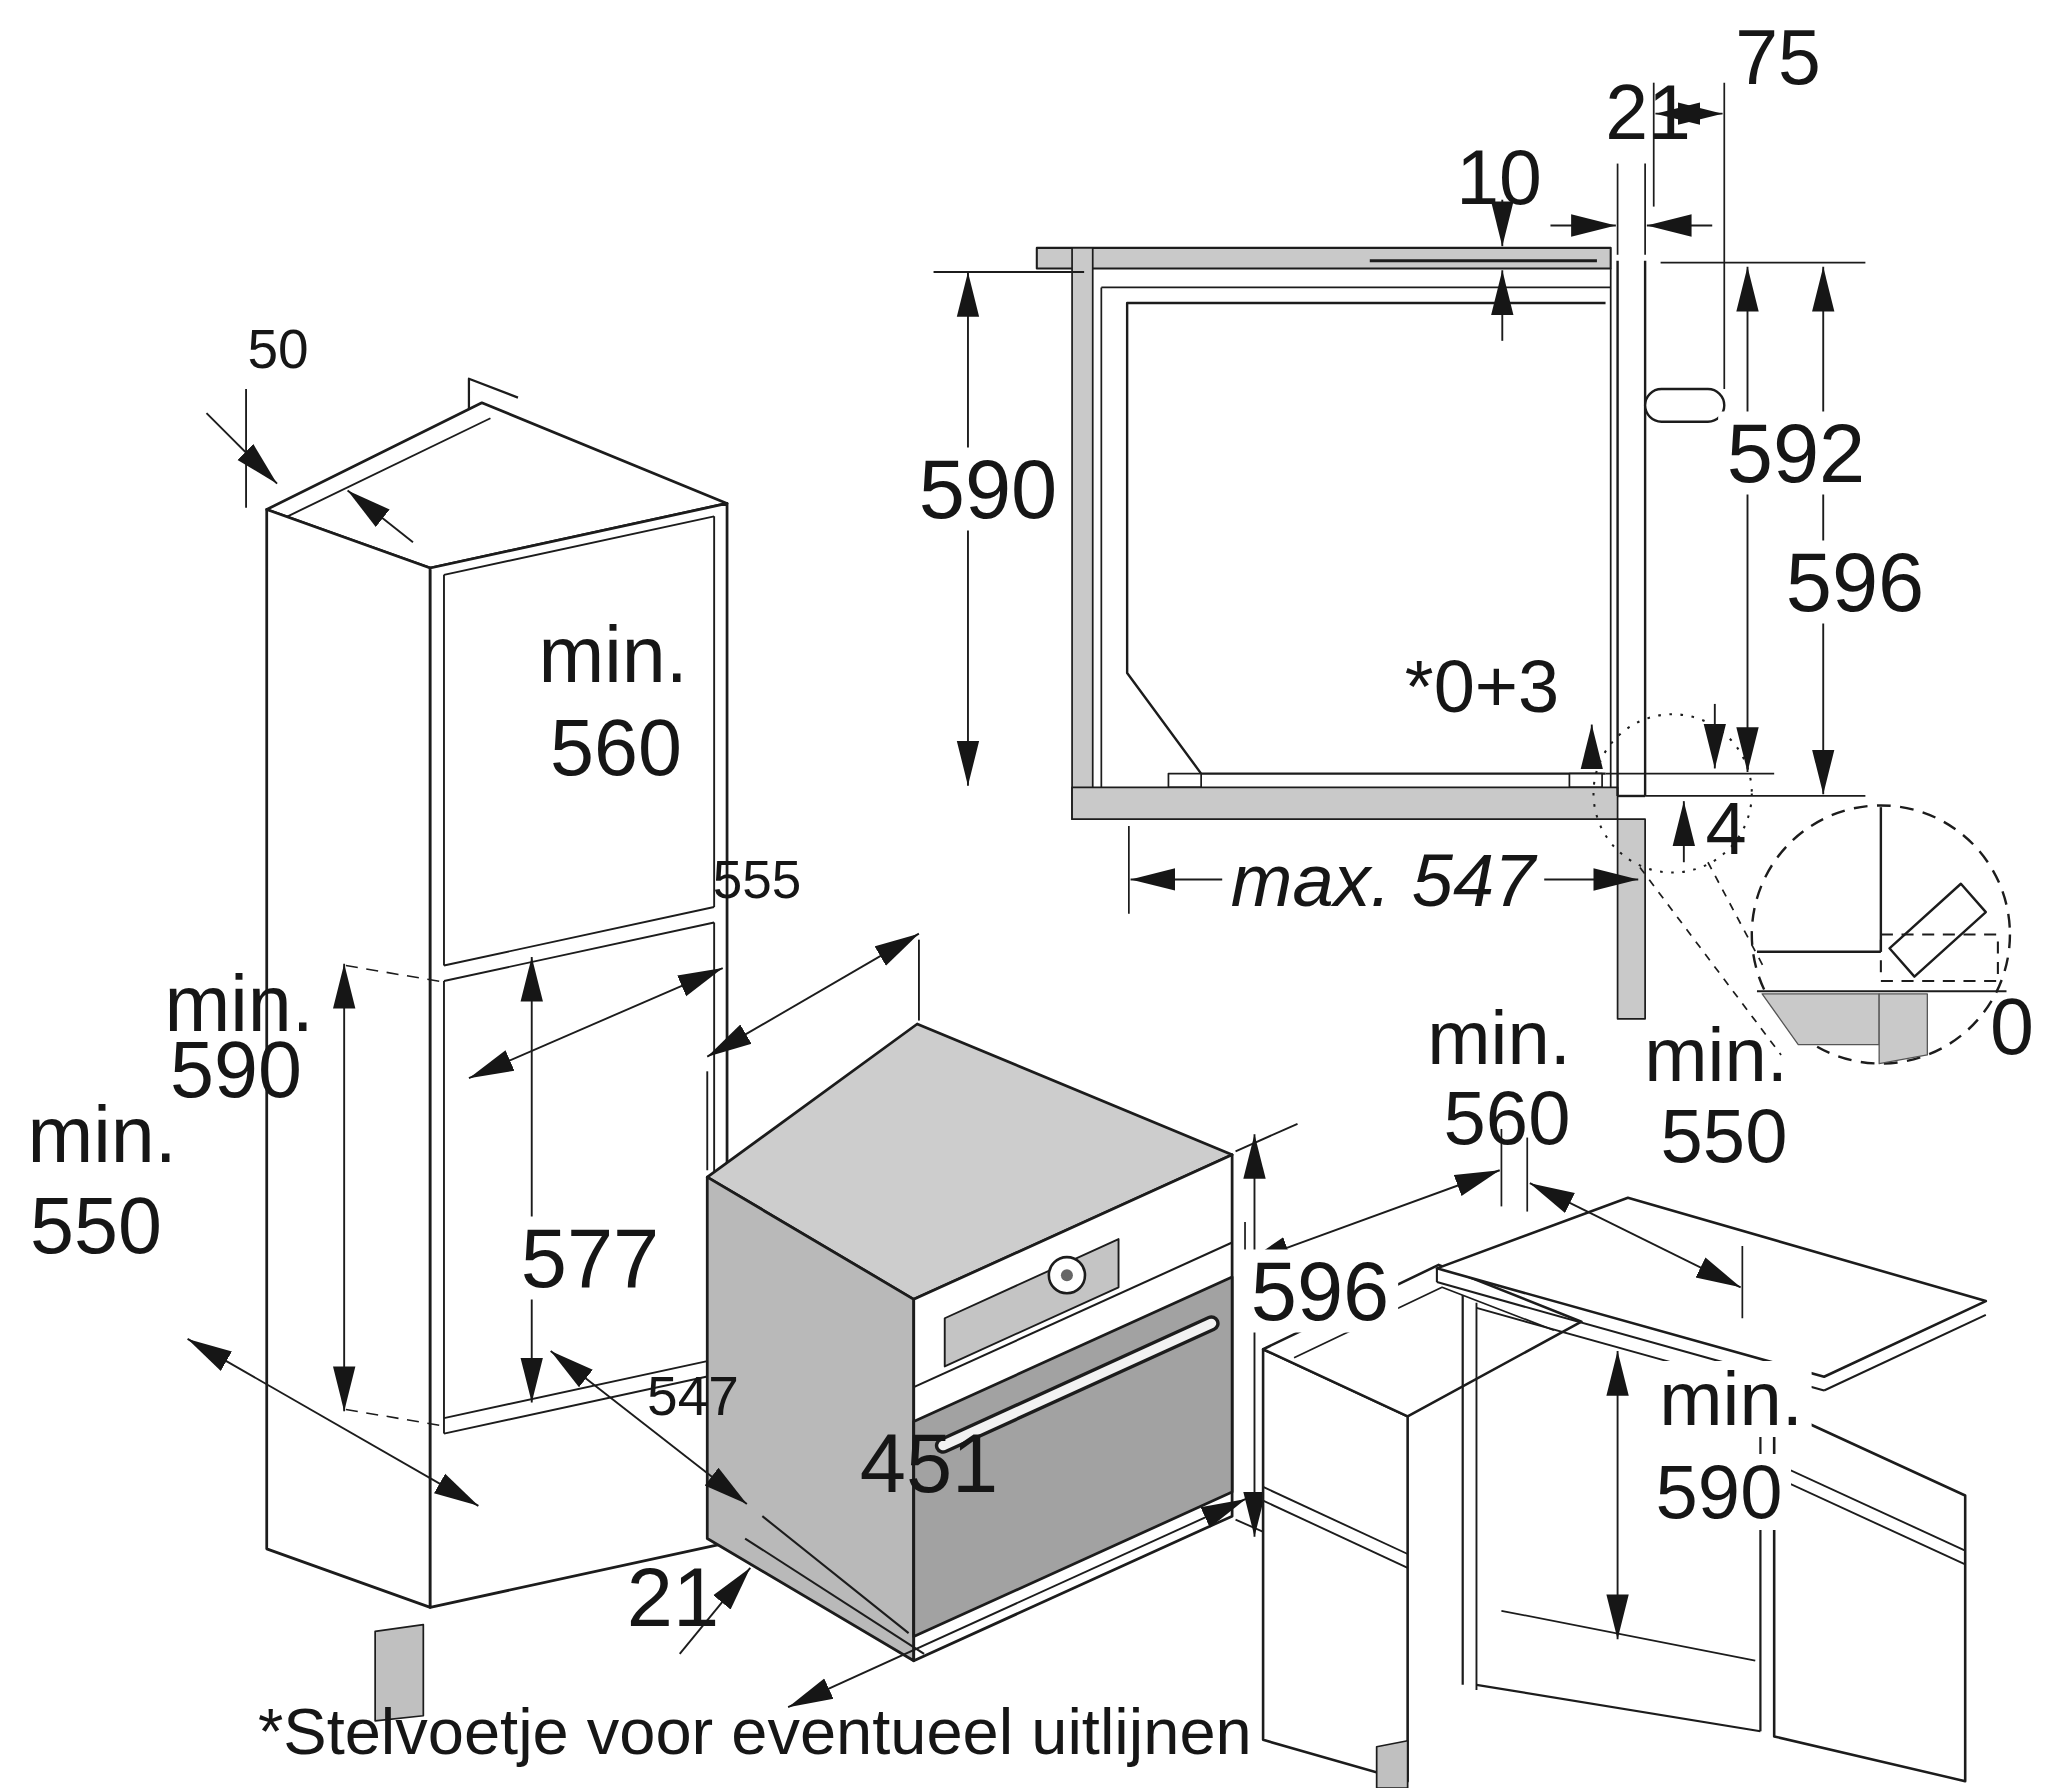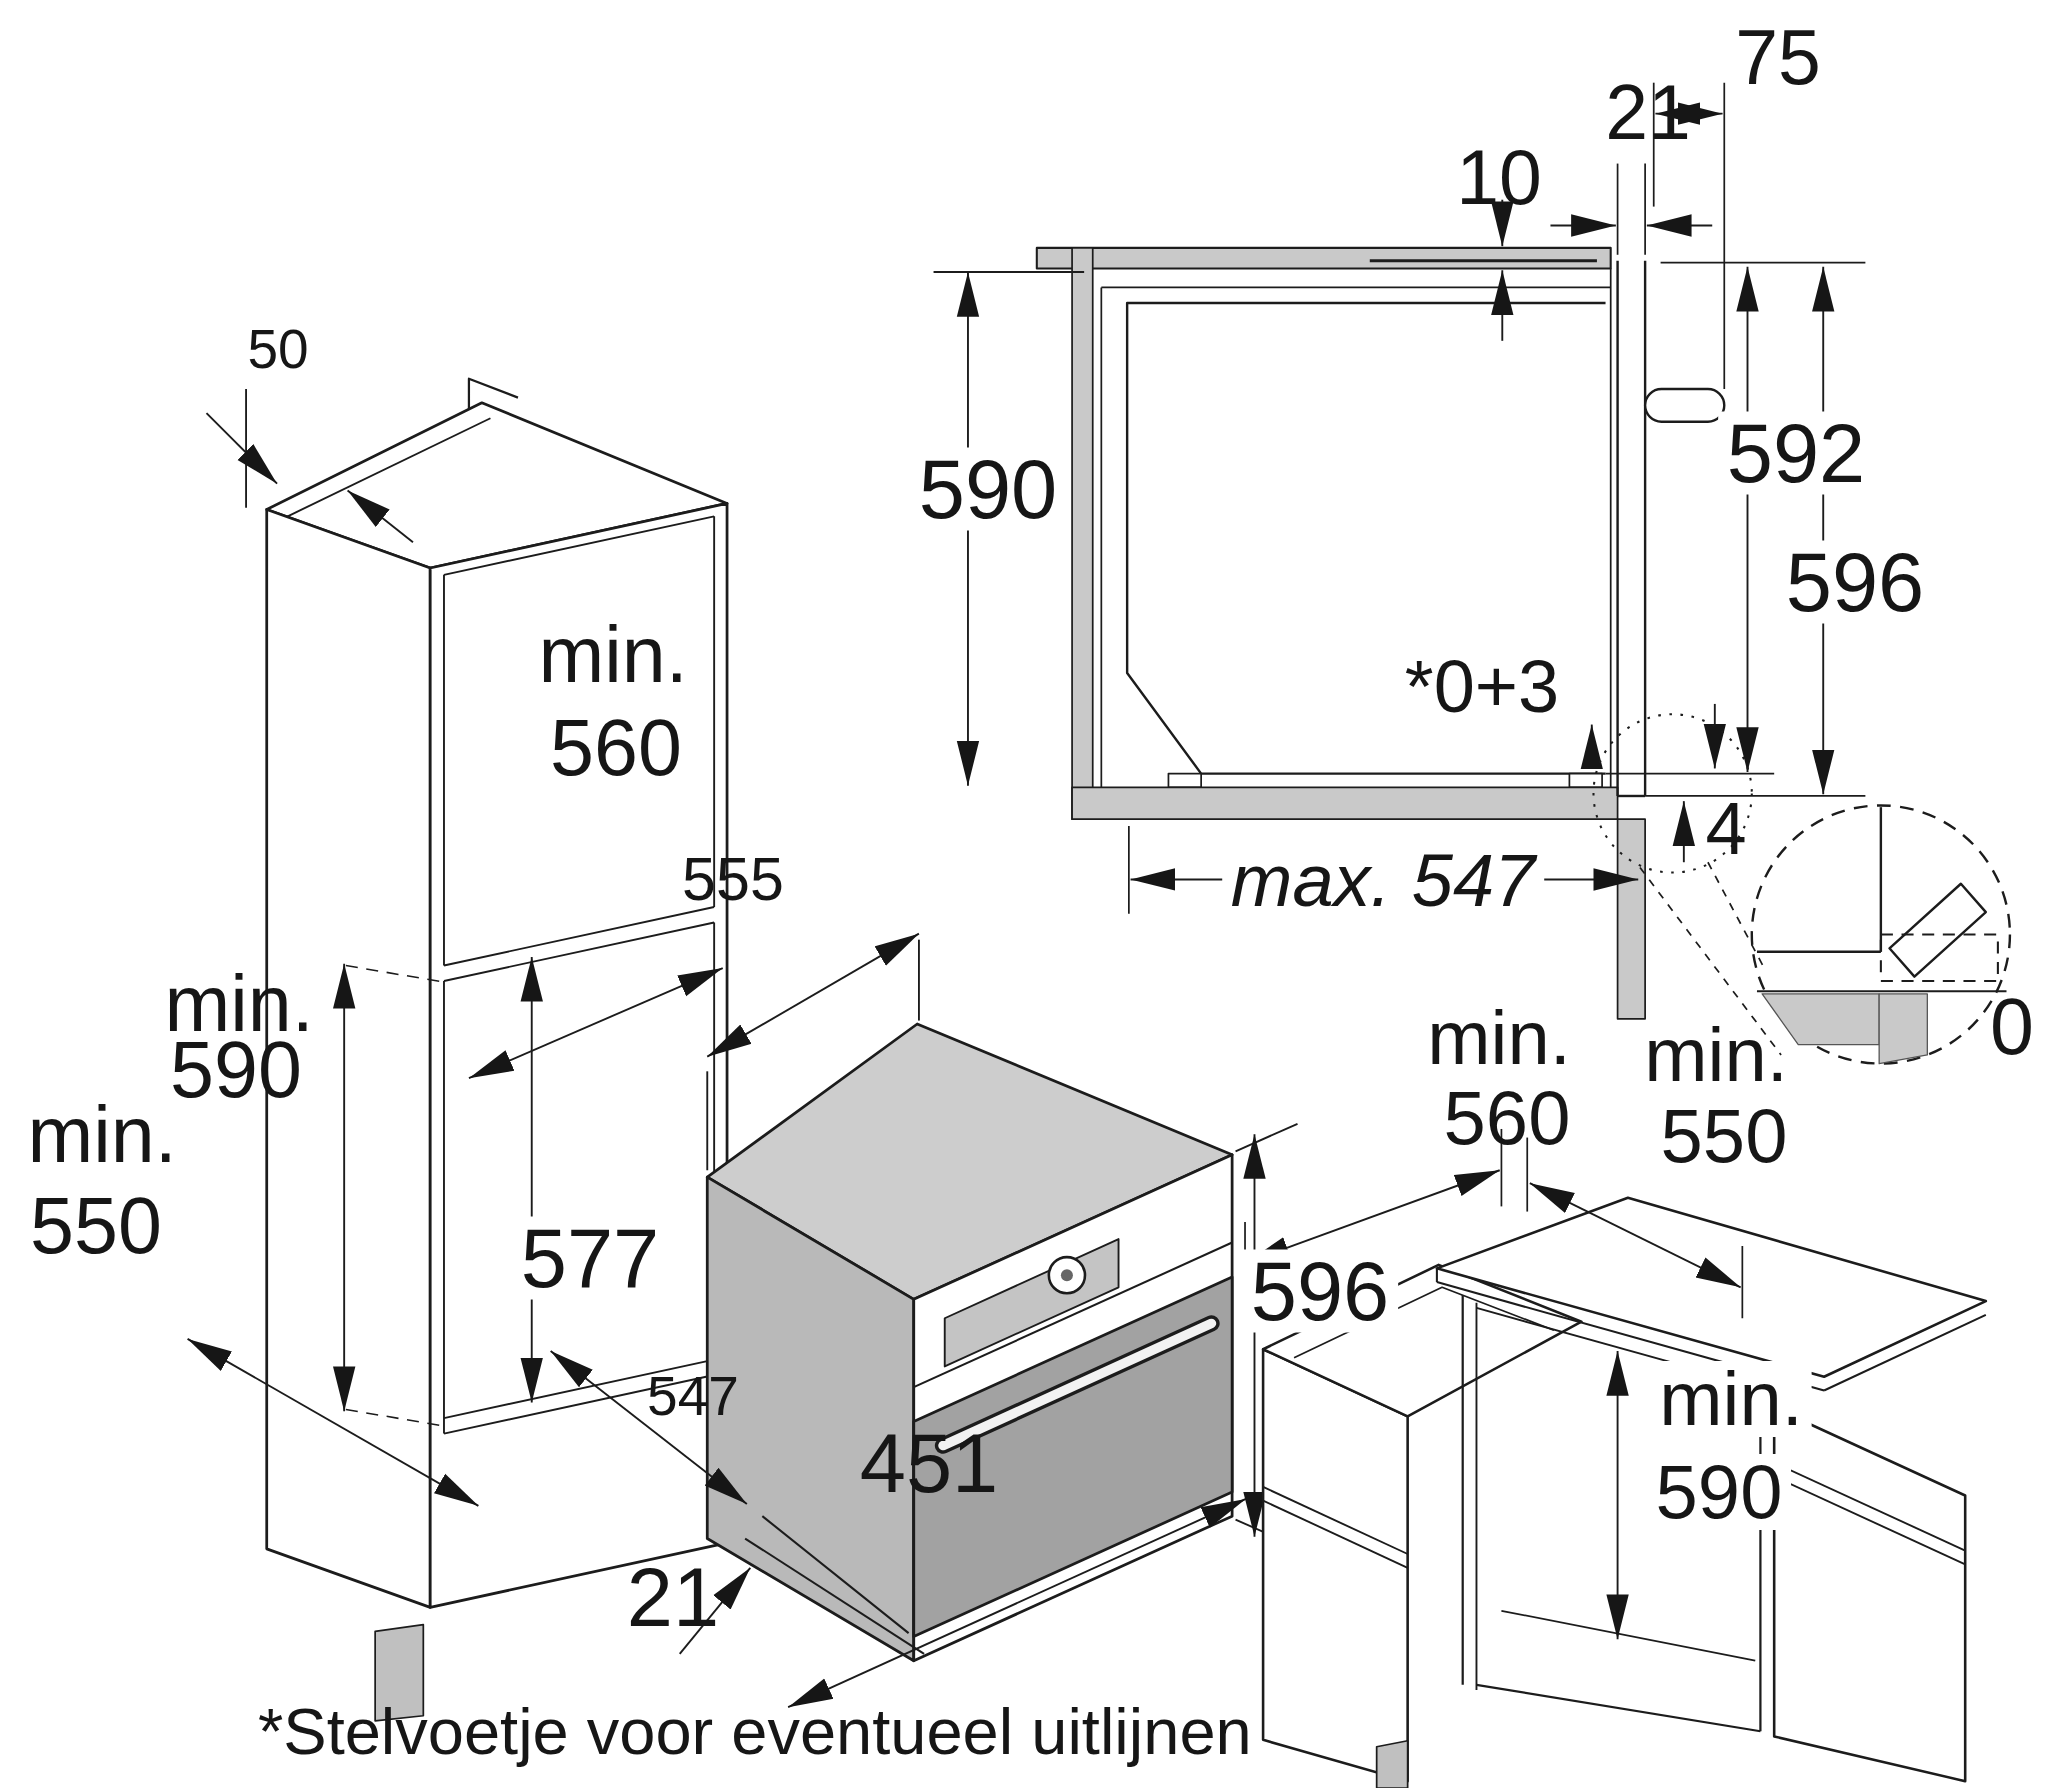--- a/index.html
+++ b/index.html
@@ -224,21 +224,21 @@
 </svg>
 
 <div id="labels">
       <span class="lbl" style="left: 278px; top: 349px; font-size: 55px;">50</span>
       <span class="lbl" style="left: 613px; top: 654px; font-size: 79px;">min.</span>
       <span class="lbl" style="left: 616px; top: 747px; font-size: 79px;">560</span>
       <span class="lbl" style="left: 239px; top: 1003px; font-size: 79px;">min.</span>
       <span class="lbl" style="left: 236px; top: 1069px; font-size: 79px;">590</span>
       <span class="lbl" style="left: 102px; top: 1134px; font-size: 79px;">min.</span>
       <span class="lbl" style="left: 96px; top: 1225px; font-size: 79px;">550</span>
-      <span class="lbl" style="left: 733px; top: 879px; font-size: 61px;">555</span>
+      <span class="lbl" style="left: 757px; top: 879px; font-size: 53px;">555</span>
       <span class="lbl bg" style="left: 590px; top: 1258px; font-size: 83px;">577</span>
       <span class="lbl bg" style="left: 1320px; top: 1291px; font-size: 83px;">596</span>
       <span class="lbl" style="left: 693px; top: 1396px; font-size: 55px;">547</span>
       <span class="lbl" style="left: 673px; top: 1597px; font-size: 83px;">21</span>
       <span class="lbl" style="left: 929px; top: 1463px; font-size: 83px;">451</span>
       <span class="lbl" style="left: 1499px; top: 177px; font-size: 77px;">10</span>
       <span class="lbl" style="left: 1648px; top: 112px; font-size: 77px;">21</span>
       <span class="lbl" style="left: 1778px; top: 57px; font-size: 77px;">75</span>
       <span class="lbl bg" style="left: 988px; top: 489px; font-size: 83px;">590</span>
       <span class="lbl bg" style="left: 1796px; top: 453px; font-size: 83px;">592</span>

